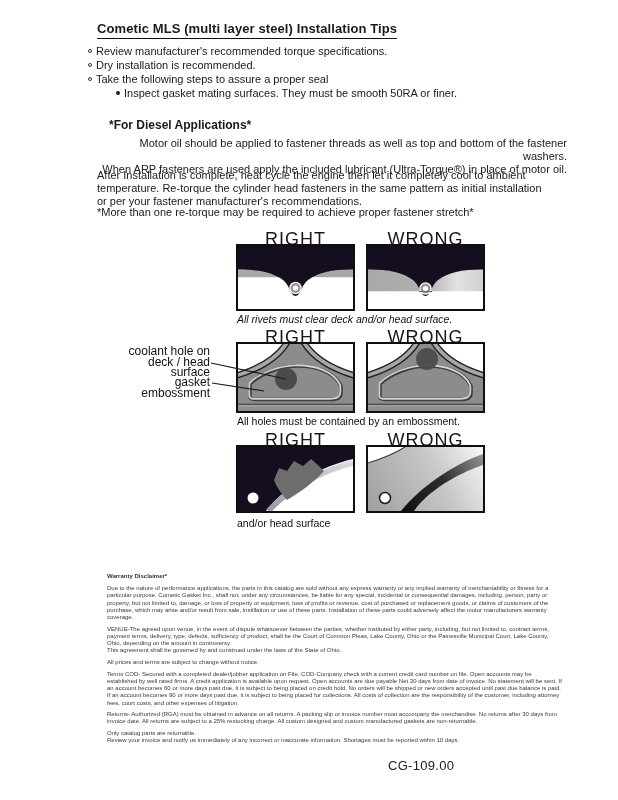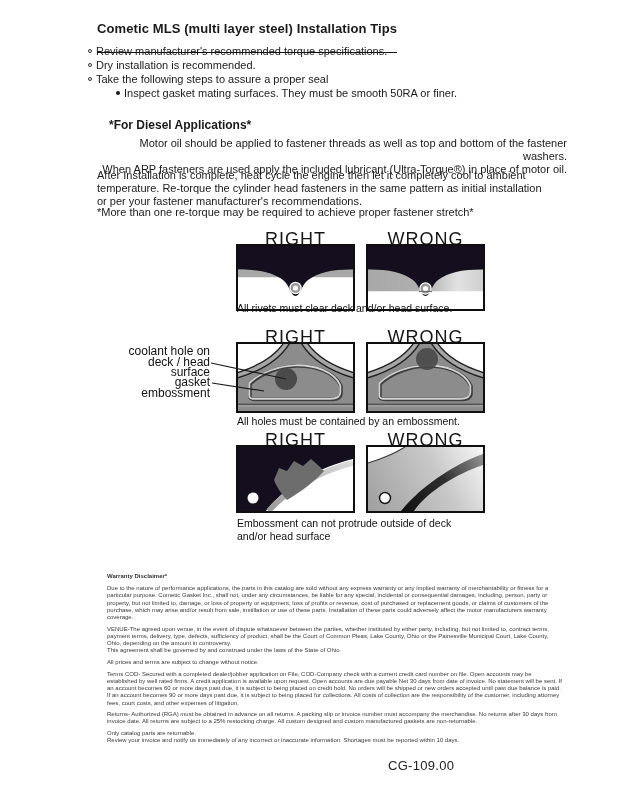--- a/index.html
+++ b/index.html
@@ -1,21 +1,21 @@
 <!DOCTYPE html>
 <html><head>
 <meta charset="utf-8">
 <style>
   * { margin:0; padding:0; box-sizing:border-box; }
   html,body { width:618px; height:800px; background:#ffffff; }
   body { font-family:"Liberation Sans", sans-serif; color:#1a1a1a; overflow:hidden; }
   .page { position:relative; width:618px; height:800px; background:#fff; }
 
   .title { position:absolute; left:97px; top:21px; font-size:13px; font-weight:bold;
-           border-bottom:1.5px solid #111; padding-bottom:16px; letter-spacing:0.1px; }
+           border-bottom:1.5px solid #111; padding-bottom:2px; letter-spacing:0.1px; }
 
   .bullets { position:absolute; left:88px; top:44px; font-size:11px; }
   .bl { display:flex; align-items:flex-start; line-height:14px; }
   .bl .c { flex:0 0 auto; width:4px; height:4px; border:1px solid #333; border-radius:50%;
            margin:4.5px 4px 0 0; }
   .bl.sub { margin-left:28px; }
   .bl.sub .d { flex:0 0 auto; width:4px; height:4px; background:#1a1a1a; border-radius:50%;
            margin:5px 4px 0 0; }
 
   .diesel-head { position:absolute; left:97px; top:118px; font-size:12px; font-weight:bold;margin-left:12px; }
@@ -24,21 +24,21 @@
 
   .dg-label { position:absolute; width:119px; text-align:center; font-size:18px;
               letter-spacing:1px; color:#161616; }
   .dg-box { position:absolute; width:119px; border:2px solid #0f0f0f; background:#fff; }
   .dg-box svg { display:block; width:100%; height:100%; }
   .r1 { top:244px; height:67px; } .r2 { top:342px; height:71px; } .r3 { top:445px; height:68px; }
   .bx-left { left:236px; } .bx-right { left:366px; }
   .lbl-row1 { top:229px; } .lbl-row2 { top:327px; } .lbl-row3 { top:430px; }
 
   .caption { position:absolute; left:237px; font-size:10.5px; color:#111; line-height:12.5px; }
-  .cap1 { top:302px; } .cap2 { top:415px; } .cap3 { top:517px; }
+  .cap1 { top:313px;font-style:italic; } .cap2 { top:415px; } .cap3 { top:517px; }
 
   .ann { position:absolute; left:108px; width:102px; text-align:right; font-size:12px;
          line-height:10.5px; color:#111; }
   .ann1 { top:346px; } .ann2 { top:377px; }
   .leaders { position:absolute; left:108px; top:342px; width:190px; height:60px; z-index:5; pointer-events:none; }
 
   .legal { position:absolute; left:107px; top:573px; width:456px; font-size:6px;
            line-height:7.2px; color:#3a3a3a; }
   .legal .lh { font-weight:bold; margin-bottom:5px; color:#333; }
   .legal p { margin-bottom:4.5px; }
@@ -192,21 +192,20 @@
         </linearGradient>
       </defs>
       <rect x="0" y="0" width="115" height="64" fill="url(#r3s)"></rect>
       <path d="M0,0 H37 C26,7 13,12 0,16 Z" fill="#ffffff"></path>
       <path d="M0,16 C13,12 26,7 37,0" stroke="#3a3a3a" stroke-width="1.1" fill="none"></path>
       <path d="M33,64 C52,41 82,19 115,7 L115,18 C88,27 59,45 46,64 Z" fill="url(#r3st)"></path>
       <circle cx="17" cy="51" r="5.5" fill="#ffffff" stroke="#1c1c1c" stroke-width="1.5"></circle>
     </svg>
   </div>
   <div class="caption cap3">
-    <div>Embossment can not protrude outside of deck</div>
     <div>and/or head surface</div>
   </div>
 
   <div class="legal">
     <div class="lh">Warranty Disclaimer*</div>
     <p>Due to the nature of performance applications, the parts in this catalog are sold without any express warranty or any implied warranty of merchantability or fitness for a particular purpose.  Cometic Gasket Inc., shall not, under any circumstances, be liable for any special, incidental or consequential damages, including, person, party or property, but not limited to, damage, or loss of property or equipment, loss of profits or revenue, cost of purchased or replacement goods, or claims of customers of the purchase, which may arise and/or result from sale, instillation or use of these parts.  Installation of these parts could adversely affect the motor manufacturers warranty coverage.</p>
     <p>VENUE-The agreed upon venue, in the event of dispute whatsoever between the parties, whether instituted by either party, including, but not limited to, contract terms, payment terms, delivery, type, defects, sufficiency of product, shall be the Court of Common Pleas, Lake County, Ohio or the Painesville Municipal Court, Lake County, Ohio, depending on the amount in controversy.</p>
     <p class="nogap">This agreement shall be governed by and construed under the laws of the State of Ohio.</p>
     <p>All prices and terms are subject to change without notice.</p>
     <p>Terms COD- Secured with a completed dealer/jobber application on File, COD-Company check with a current credit card number on file.  Open accounts may be established by well rated firms.  A credit application is available upon request.  Open accounts are due payable Net 30 days from date of invoice.  No statement will be sent.  If an account becomes 60 or more days past due, it is subject to being placed on credit hold.  No orders will be shipped or new orders accepted until past due balance is paid.  If an account becomes 90 or more days past due, it is subject to being placed for collections.  All costs of collection are the responsibility of the customer, including attorney fees, court costs, and other expenses of litigation.</p>

